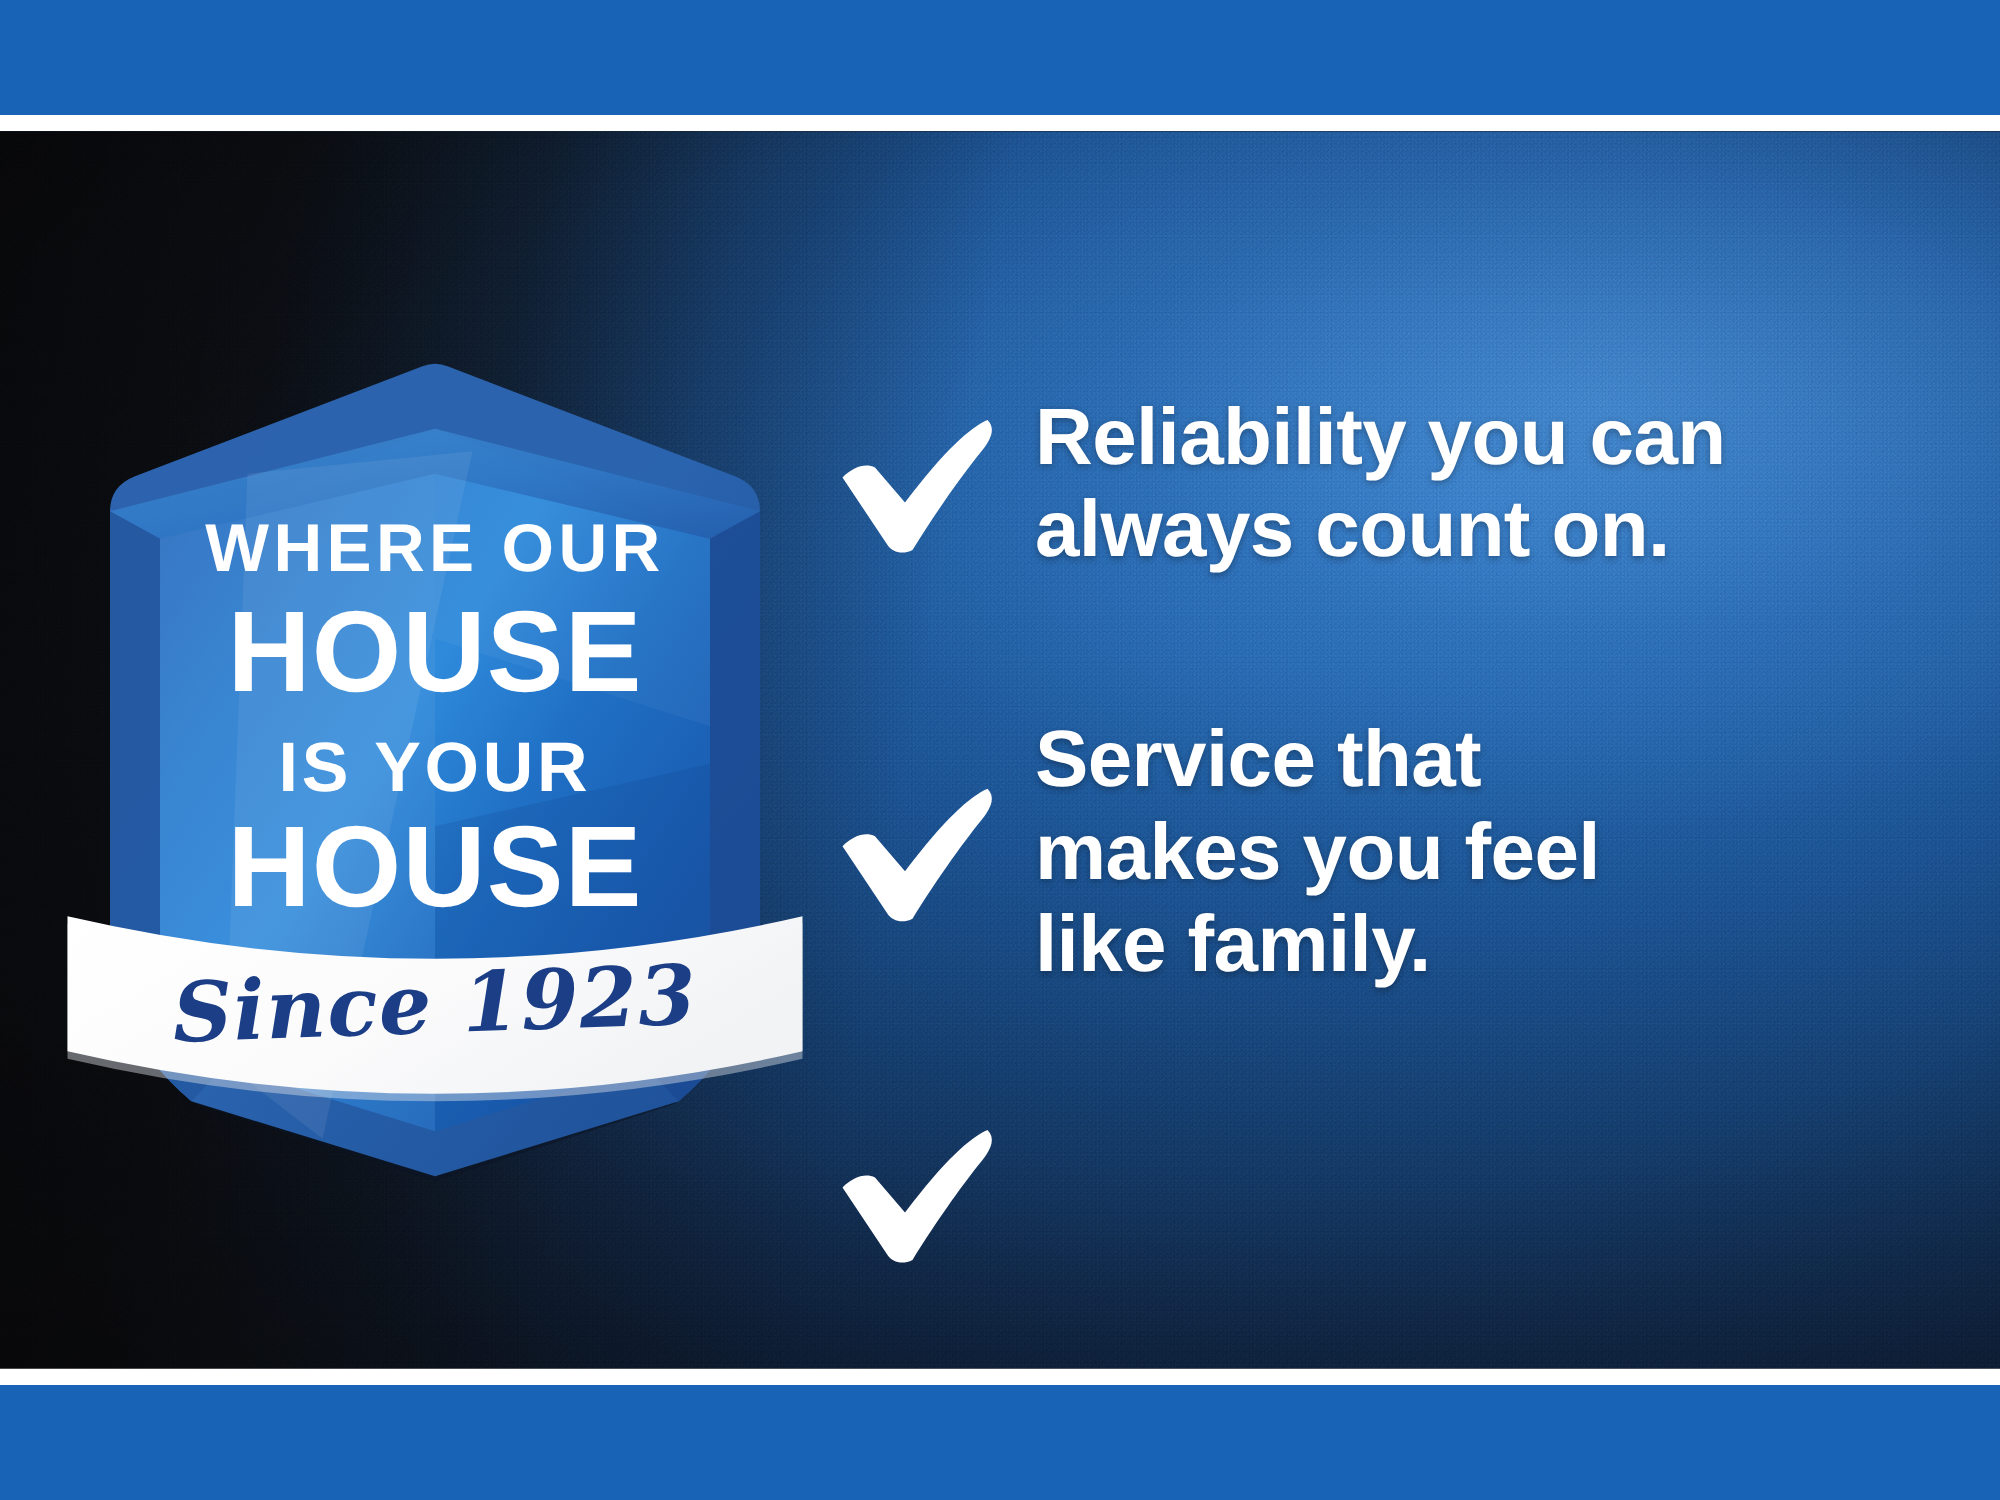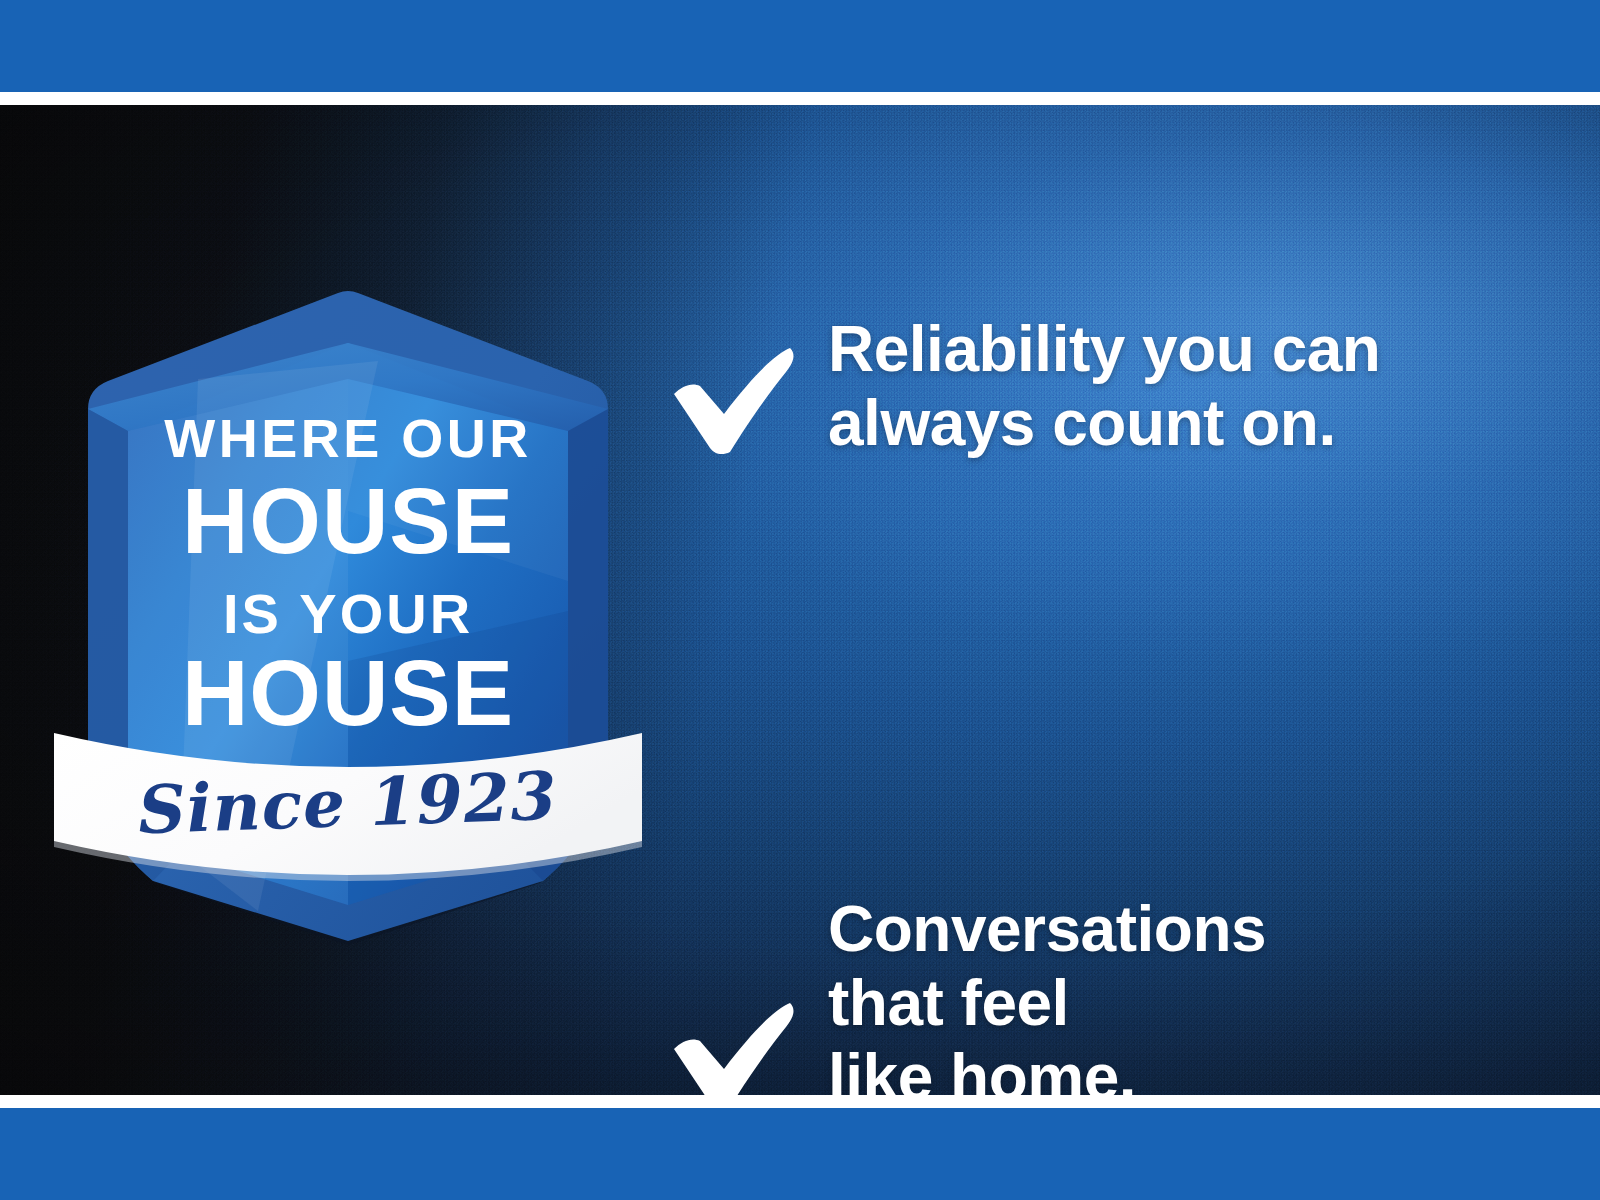--- a/index.html
+++ b/index.html
@@ -106,21 +106,21 @@
   
   #bullets{
     position:absolute;
     left:668px;top:105px;
     width:900px;height:990px;
   }
   .bullet{
     position:absolute;
     left:0;
     display:flex;
-    align-items:flex-end;
+    align-items:center;
     gap:28px;
   }
   .b1{top:102px;}
   .b2{top:360px;}
   .b3{top:682px;}
 
   .check{
     flex:0 0 auto;
     width:132px;height:118px;
     margin-top:6px;
@@ -245,32 +245,41 @@
           <svg viewBox="0 0 132 118" xmlns="http://www.w3.org/2000/svg">
             <path d="M6,52 C14,44 24,40 32,44 L56,72 C88,30 108,12 122,6
                      C128,12 126,20 118,30 C100,52 78,84 62,110
                      C54,114 46,112 42,106 Z" fill="#ffffff"></path>
           </svg>
         </span>
         <div class="btext">Reliability you can
 always count on.</div>
       </div>
 
+      <div class="bullet b2">
+        <span class="check">
+          <svg viewBox="0 0 132 118" xmlns="http://www.w3.org/2000/svg">
+            <path d="M6,52 C14,44 24,40 32,44 L56,72 C88,30 108,12 122,6
+                     C128,12 126,20 118,30 C100,52 78,84 62,110
+                     C54,114 46,112 42,106 Z" fill="#ffffff"></path>
+          </svg>
+        </span>
+        <div class="btext">Service that
+makes you feel
+like family.</div>
+      </div>
 
       <div class="bullet b3">
         <span class="check">
           <svg viewBox="0 0 132 118" xmlns="http://www.w3.org/2000/svg">
             <path d="M6,52 C14,44 24,40 32,44 L56,72 C88,30 108,12 122,6
                      C128,12 126,20 118,30 C100,52 78,84 62,110
                      C54,114 46,112 42,106 Z" fill="#ffffff"></path>
           </svg>
         </span>
-        <div class="btext">Conversations
-that feel
-like home.</div>
       </div>
 
     </div>
   </div>
 
   <div class="rule rule-bottom"></div>
   <div class="bar bar-bottom"></div>
 
 </div>
 

